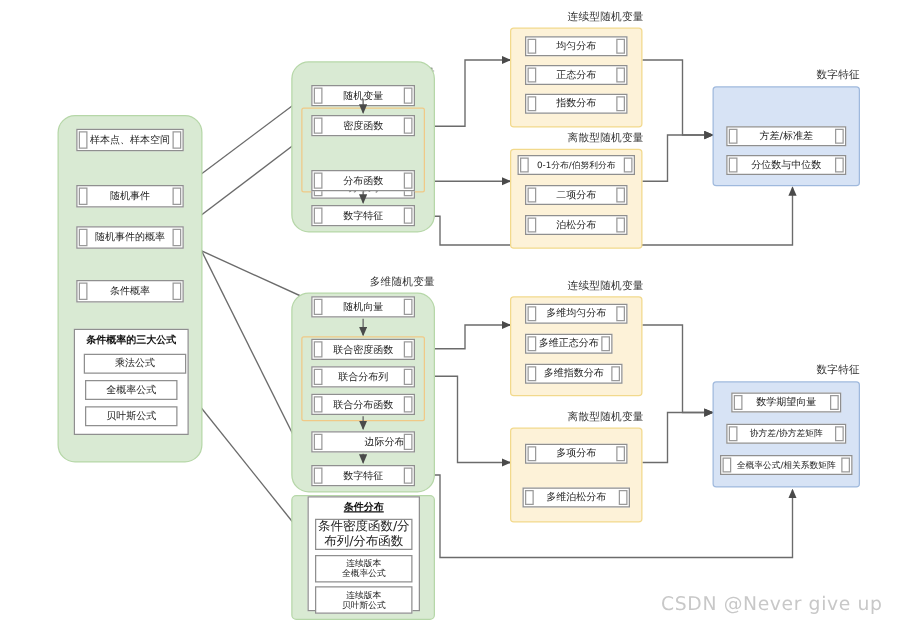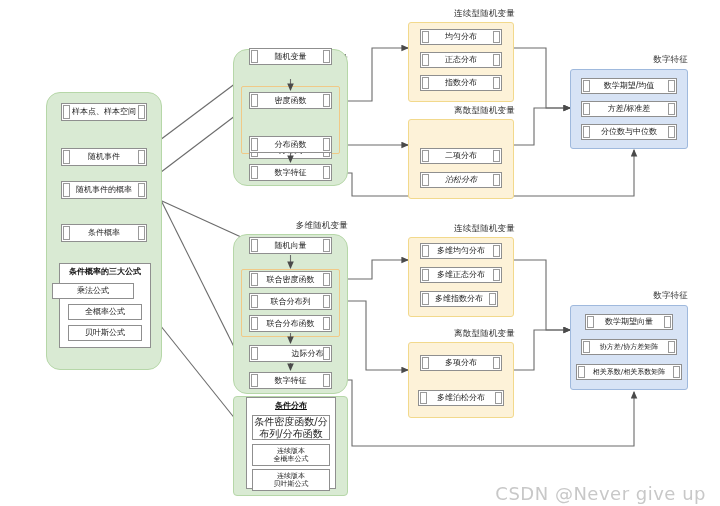--- a/index.html
+++ b/index.html
@@ -100,22 +100,22 @@
   .panel {
     position: absolute;
     border: 1px solid #8f8f8f;
     background: #ffffff;
   }
 
   
   #watermark {
     position: absolute;
     right: 14px;
-    bottom: 2px;
-    font-size: 18px;
+    bottom: 14px;
+    font-size: 15px;
     color: #c8c8c8;
     letter-spacing: .5px;
     white-space: nowrap;
   }
 </style>
 </head>
 <body>
 
 <div id="canvas">
 
@@ -157,29 +157,29 @@
 
   <div class="group green" style="left:46px; top:92px; width:116px; height:278px;"></div>
 
   <div class="node" style="left:61px; top:103px; width:86px; height:18px;">样本点、样本空间</div>
   <div class="node" style="left:61px; top:148px; width:86px; height:18px;">随机事件</div>
   <div class="node" style="left:61px; top:181px; width:86px; height:18px;">随机事件的概率</div>
   <div class="node" style="left:61px; top:224px; width:86px; height:18px;">条件概率</div>
 
   <div class="panel" style="left:59px; top:263px; width:92px; height:85px;"></div>
   <div class="node header nonotch" style="left:60px; top:264px; width:90px; height:16px; border:none; background:transparent;">条件概率的三大公式</div>
-  <div class="node nonotch" style="left:52px; top:283px; width:82px; height:16px;">乘法公式</div>
+  <div class="node nonotch" style="left:67px; top:283px; width:82px; height:16px;">乘法公式</div>
   <div class="node nonotch" style="left:68px; top:304px; width:74px; height:16px;">全概率公式</div>
   <div class="node nonotch" style="left:68px; top:325px; width:74px; height:16px;">贝叶斯公式</div>
 
   <div class="group-title" style="left:233px; top:33px; width:115px;margin-top:20px;">一维随机变量</div>
   <div class="group green" style="left:233px; top:49px; width:115px; height:137px;"></div>
   <div class="subframe" style="left:241px; top:86px; width:99px; height:68px;"></div>
 
-  <div class="node" style="left:249px; top:48px; width:83px; height:17px;">随机变量</div>
+  <div class="node" style="left:249px; top:68px; width:83px; height:17px;">随机变量</div>
   <div class="node" style="left:249px; top:92px; width:83px; height:17px;">密度函数</div>
   <div class="node" style="left:249px; top:114px; width:83px; height:17px;margin-top:28px;">分布列</div>
   <div class="node" style="left:249px; top:136px; width:83px; height:17px;">分布函数</div>
   <div class="node" style="left:249px; top:164px; width:83px; height:17px;">数字特征</div>
   <svg style="position:absolute; left:233px; top:49px; width:115px; height:137px; pointer-events:none;" viewBox="0 0 115 137">
     <g stroke="#6b6b6b" stroke-width="1.1" fill="none" marker-end="url(#ah)">
       <path d="M57.5,30 L57.5,41"></path>
       <path d="M57.5,104 L57.5,113"></path>
     </g>
   </svg>
@@ -214,41 +214,41 @@
     </div>
 
   <div class="group-title" style="left:403px; top:8px; width:112px;">连续型随机变量</div>
   <div class="group orange" style="left:408px; top:22px; width:106px; height:80px;"></div>
   <div class="node" style="left:420px; top:29px; width:82px; height:16px;">均匀分布</div>
   <div class="node" style="left:420px; top:52px; width:82px; height:16px;font-family:Liberation Serif, serif;">正态分布</div>
   <div class="node" style="left:420px; top:75px; width:82px; height:16px;">指数分布</div>
 
   <div class="group-title" style="left:403px; top:105px; width:112px;">离散型随机变量</div>
   <div class="group orange" style="left:408px; top:119px; width:106px; height:80px;"></div>
+  <div class="node" style="left:414px; top:124px; width:94px; height:16px; font-size:7px;">0-1分布/伯努利分布</div>
   <div class="node" style="left:420px; top:148px; width:82px; height:16px;">二项分布</div>
-  <div class="node" style="left:420px; top:172px; width:82px; height:16px;font-style:italic;">泊松分布</div>
+  <div class="node" style="left:420px; top:172px; width:82px; height:16px;">泊松分布</div>
 
   <div class="group-title" style="left:403px; top:223px; width:112px;">连续型随机变量</div>
   <div class="group orange" style="left:408px; top:237px; width:106px; height:80px;"></div>
   <div class="node" style="left:420px; top:243px; width:82px; height:16px;">多维均匀分布</div>
-  <div class="node" style="left:420px; top:267px; width:82px; height:16px;">多维正态分布</div>
+  <div class="node" style="left:420px; top:267px; width:70px; height:16px;">多维正态分布</div>
   <div class="node" style="left:420px; top:291px; width:78px; height:16px;">多维指数分布</div>
 
   <div class="group-title" style="left:403px; top:328px; width:112px;">离散型随机变量</div>
   <div class="group orange" style="left:408px; top:342px; width:106px; height:76px;"></div>
   <div class="node" style="left:420px; top:355px; width:82px; height:16px;">多项分布</div>
   <div class="node" style="left:418px; top:390px; width:86px; height:16px;">多维泊松分布</div>
 
   <div class="group-title" style="left:570px; top:54px; width:118px;">数字特征</div>
   <div class="group blue" style="left:570px; top:69px; width:118px; height:80px;"></div>
-  <div class="node" style="left:581px; top:78px; width:96px; height:16px;">数学期望/均值</div>
   <div class="node" style="left:581px; top:101px; width:96px; height:16px;">方差/标准差</div>
   <div class="node" style="left:581px; top:124px; width:96px; height:16px;">分位数与中位数</div>
 
   <div class="group-title" style="left:570px; top:290px; width:118px;">数字特征</div>
   <div class="group blue" style="left:570px; top:305px; width:118px; height:85px;"></div>
   <div class="node" style="left:585px; top:314px; width:88px; height:16px;">数学期望向量</div>
   <div class="node" style="left:581px; top:339px; width:96px; height:16px; font-size:7px;">协方差/协方差矩阵</div>
-  <div class="node" style="left:576px; top:364px; width:106px; height:16px; font-size:7px;">相关系数/相关系数矩阵</div>
+  <div class="node" style="left:576px; top:364px; width:106px; height:16px; font-size:7px;">全概率公式/相关系数矩阵</div>
 
   <div id="watermark">CSDN @Never give up</div>
 
 </div>
 
 </body></html>

